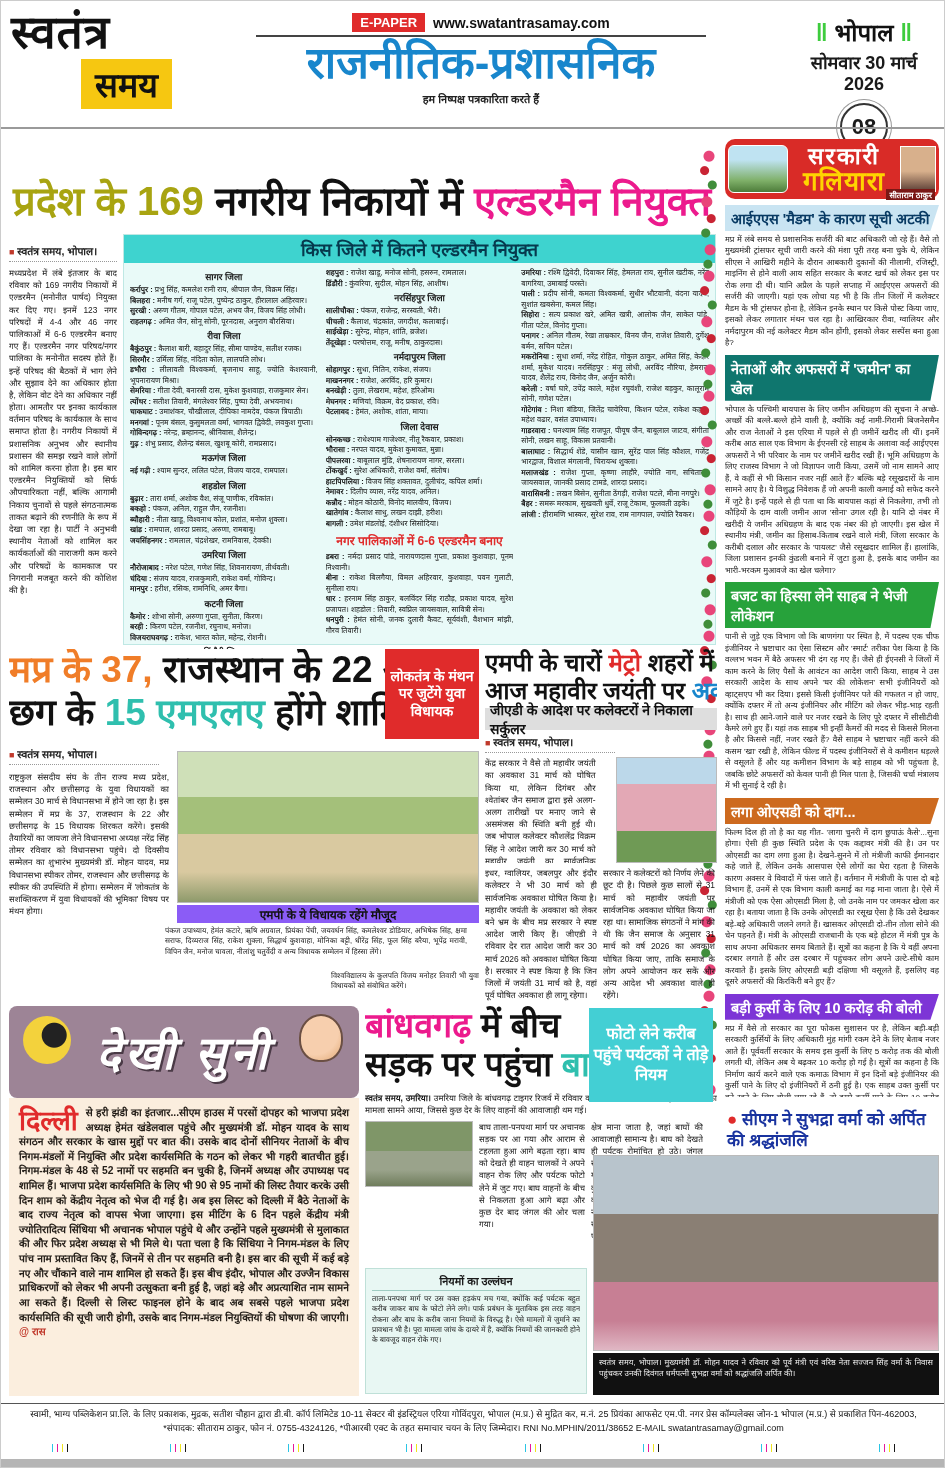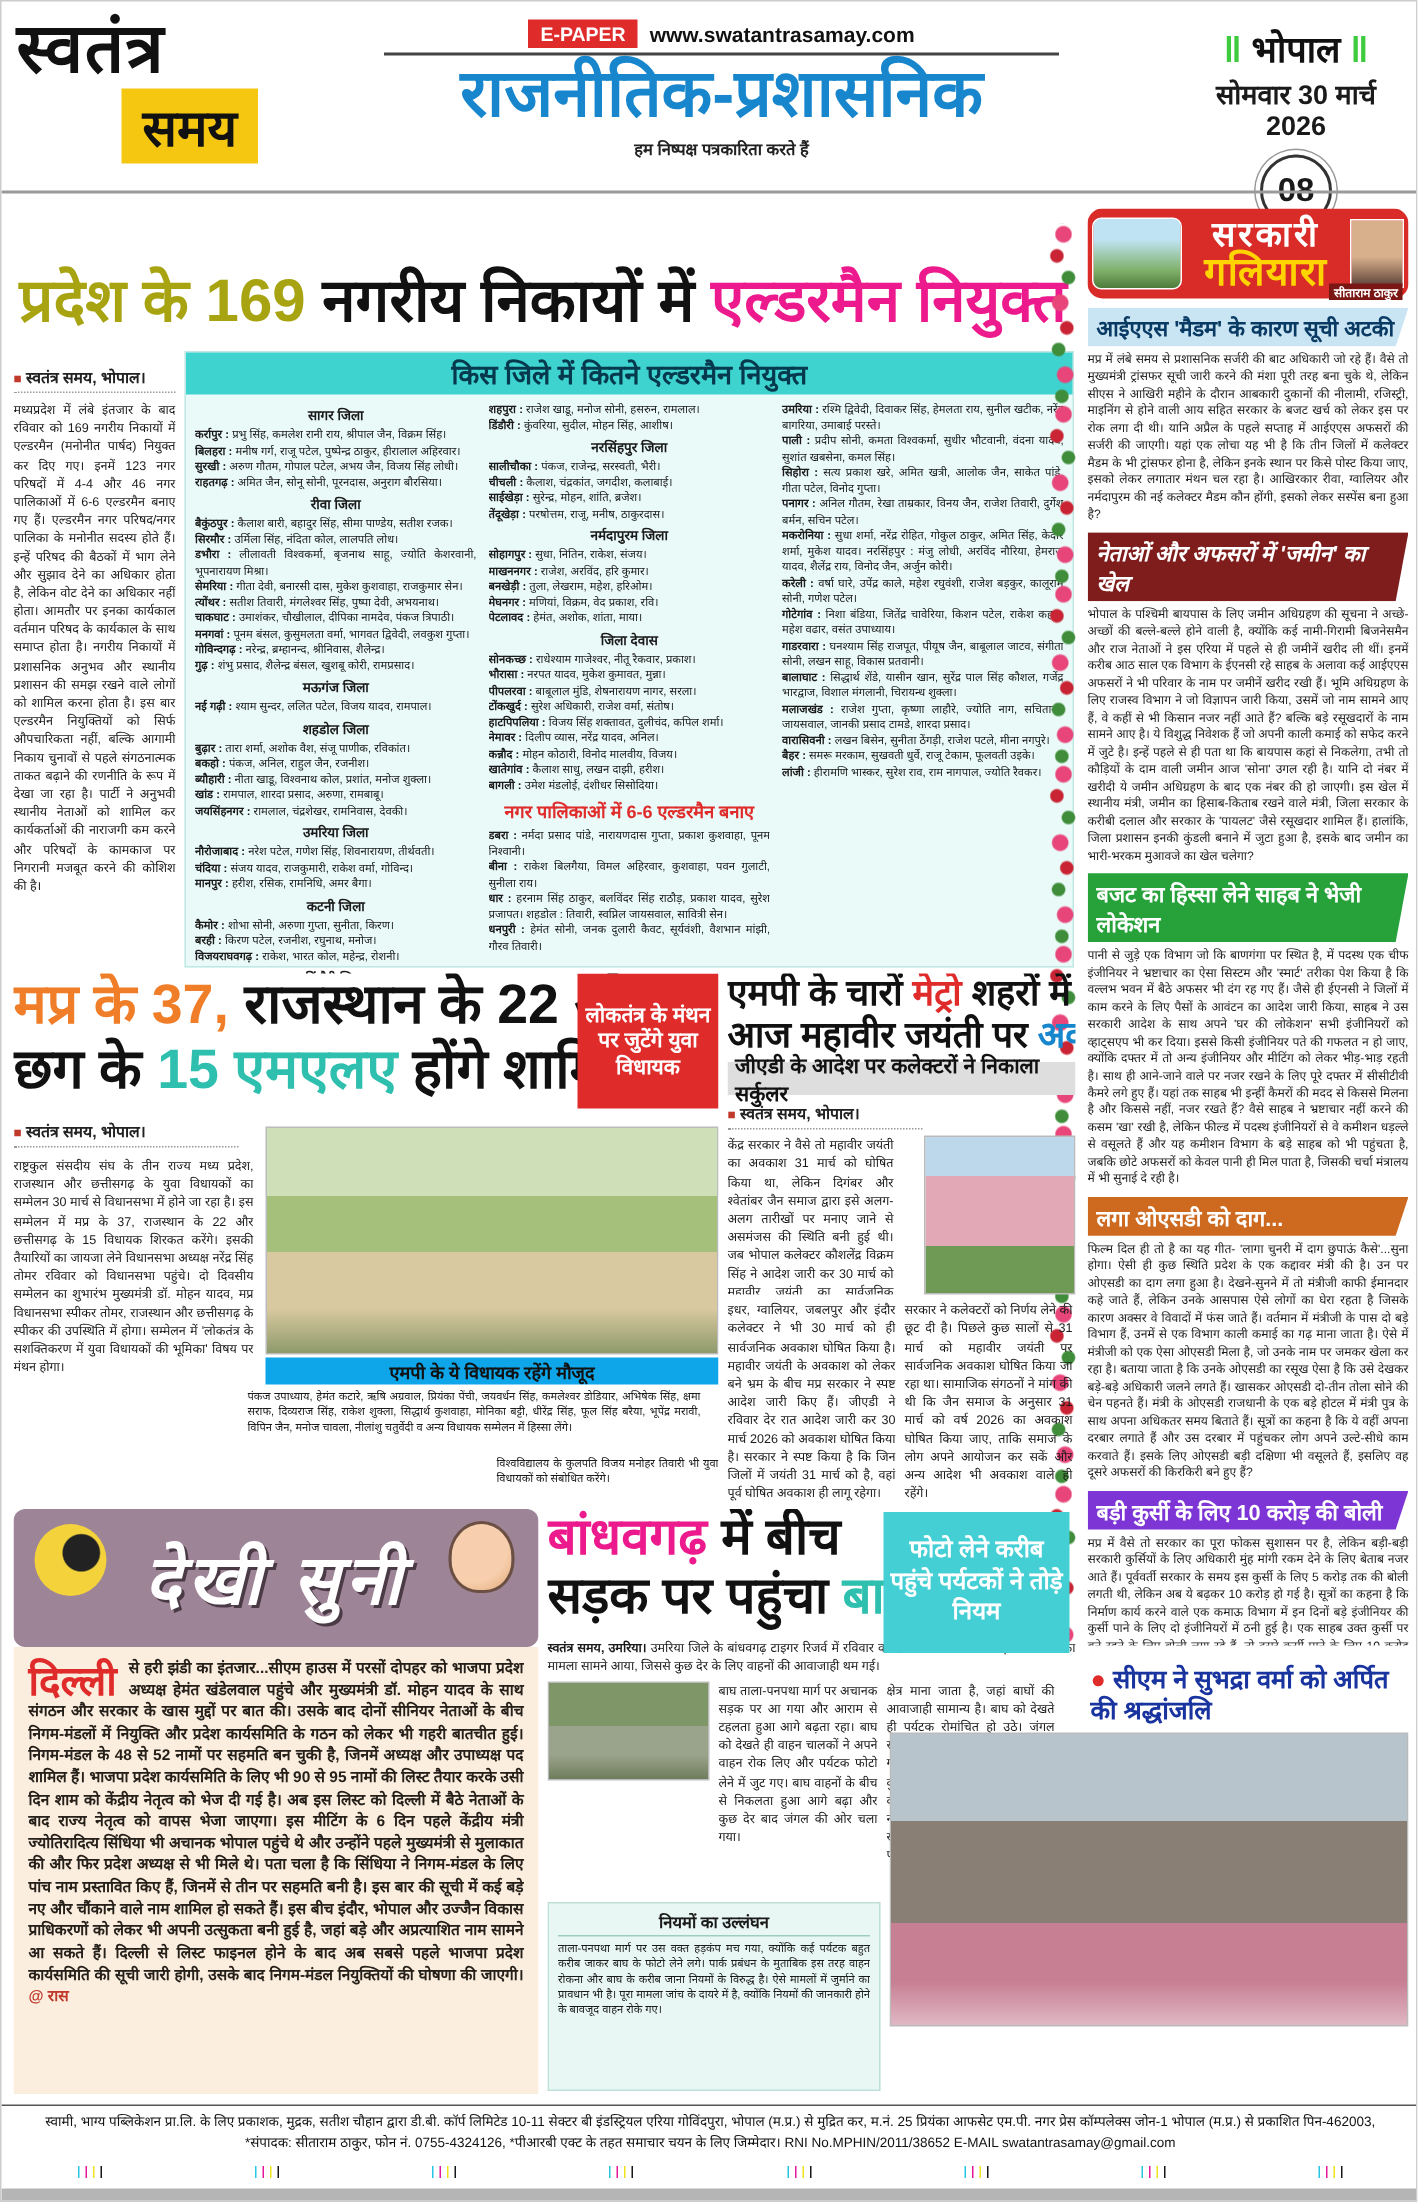--- a/index.html
+++ b/index.html
@@ -68,21 +68,21 @@
   .g-sec{margin-top:6px;}
   .g-head{font-weight:900;font-size:14.5px;padding:3px 6px;clip-path:polygon(0 0,100% 0,96% 100%,0 100%);}
   .g-body{font-size:8.1px;line-height:1.42;text-align:justify;margin-top:3px;color:#1c1c1c;}
 
   
   .h2l{font-weight:900;font-size:37px;line-height:1.15;white-space:nowrap;}
   .hl-orange{color:#f07d28;}.hl-teal{color:#2fbfae;}
   .redbox{background:#e02b2b;color:#fff;font-weight:900;font-size:14px;text-align:center;
           display:flex;align-items:center;justify-content:center;padding:4px;line-height:1.25;}
   .photo{border:1px solid #bbb;}
-  .cap-strip{background:#0ea5e9;font-weight:900;font-size:12px;display:flex;align-items:center;justify-content:center;color:#111;}
+  .cap-strip{background:#8b5cf6;font-weight:900;font-size:12px;display:flex;align-items:center;justify-content:center;color:#111;}
   .small7{font-size:7.4px;line-height:1.4;}
   .mh{font-weight:900;font-size:24px;line-height:1.15;white-space:nowrap;}
   .hl-red{color:#e02b2b;}.hl-blue{color:#1886cc;}
   .subhead{background:#dedede;font-weight:900;font-size:14px;display:flex;align-items:center;padding:0 5px;color:#111;}
 
   
   .ds-head{background:#9d8496;border-radius:8px;position:relative;overflow:hidden;}
   .ds-title{position:absolute;left:0;right:0;top:14px;text-align:center;color:#fff;font-weight:900;
             font-style:italic;font-size:46px;text-shadow:2px 2px 0 #4a3a46;letter-spacing:4px;}
   .ds-moon{position:absolute;left:14px;top:10px;width:48px;height:48px;border-radius:50%;
@@ -248,21 +248,21 @@
       </div>
       <div class="g-auth-ph"></div>
       <div class="g-auth">सीताराम ठाकुर</div>
     </div>
     <div>
         <div class="g-sec">
           <div class="g-head" style="background: rgb(201, 228, 242); color: rgb(8, 58, 99);">आईएएस 'मैडम' के कारण सूची अटकी</div>
           <div class="g-body">मप्र में लंबे समय से प्रशासनिक सर्जरी की बाट अधिकारी जो रहे हैं। वैसे तो मुख्यमंत्री ट्रांसफर सूची जारी करने की मंशा पूरी तरह बना चुके थे, लेकिन सीएस ने आखिरी महीने के दौरान आबकारी दुकानों की नीलामी, रजिस्ट्री, माइनिंग से होने वाली आय सहित सरकार के बजट खर्च को लेकर इस पर रोक लगा दी थी। यानि अप्रैल के पहले सप्ताह में आईएएस अफसरों की सर्जरी की जाएगी। यहां एक लोचा यह भी है कि तीन जिलों में कलेक्टर मैडम के भी ट्रांसफर होना है, लेकिन इनके स्थान पर किसे पोस्ट किया जाए, इसको लेकर लगातार मंथन चल रहा है। आखिरकार रीवा, ग्वालियर और नर्मदापुरम की नई कलेक्टर मैडम कौन होंगी, इसको लेकर सस्पेंस बना हुआ है?</div>
         </div>
         <div class="g-sec">
-          <div class="g-head" style="background: #7f1d1d; color: rgb(255, 255, 255); font-style: italic;">नेताओं और अफसरों में 'जमीन' का खेल</div>
+          <div class="g-head" style="background: #0f766e; color: rgb(255, 255, 255);">नेताओं और अफसरों में 'जमीन' का खेल</div>
           <div class="g-body">भोपाल के पश्चिमी बायपास के लिए जमीन अधिग्रहण की सूचना ने अच्छे-अच्छों की बल्ले-बल्ले होने वाली है, क्योंकि कई नामी-गिरामी बिजनेसमैन और राज नेताओं ने इस एरिया में पहले से ही जमीनें खरीद ली थीं। इनमें करीब आठ साल एक विभाग के ईएनसी रहे साहब के अलावा कई आईएएस अफसरों ने भी परिवार के नाम पर जमीनें खरीद रखी हैं। भूमि अधिग्रहण के लिए राजस्व विभाग ने जो विज्ञापन जारी किया, उसमें जो नाम सामने आए हैं, वे कहीं से भी किसान नजर नहीं आते हैं? बल्कि बड़े रसूखदारों के नाम सामने आए है। ये विशुद्ध निवेशक हैं जो अपनी काली कमाई को सफेद करने में जुटे है। इन्हें पहले से ही पता था कि बायपास कहां से निकलेगा, तभी तो कौड़ियों के दाम वाली जमीन आज 'सोना' उगल रही है। यानि दो नंबर में खरीदी ये जमीन अधिग्रहण के बाद एक नंबर की हो जाएगी। इस खेल में स्थानीय मंत्री, जमीन का हिसाब-किताब रखने वाले मंत्री, जिला सरकार के करीबी दलाल और सरकार के 'पायलट' जैसे रसूखदार शामिल हैं। हालांकि, जिला प्रशासन इनकी कुंडली बनाने में जुटा हुआ है, इसके बाद जमीन का भारी-भरकम मुआवजे का खेल चलेगा?</div>
         </div>
         <div class="g-sec">
           <div class="g-head" style="background: rgb(39, 162, 59); color: rgb(255, 255, 255);">बजट का हिस्सा लेने साहब ने भेजी लोकेशन</div>
           <div class="g-body">पानी से जुड़े एक विभाग जो कि बाणगंगा पर स्थित है, में पदस्थ एक चीफ इंजीनियर ने भ्रष्टाचार का ऐसा सिस्टम और 'स्मार्ट' तरीका पेश किया है कि वल्लभ भवन में बैठे अफसर भी दंग रह गए हैं। जैसे ही ईएनसी ने जिलों में काम करने के लिए पैसों के आवंटन का आदेश जारी किया, साहब ने उस सरकारी आदेश के साथ अपने 'घर की लोकेशन' सभी इंजीनियरों को व्हाट्सएप भी कर दिया। इससे किसी इंजीनियर पते की गफलत न हो जाए, क्योंकि दफ्तर में तो अन्य इंजीनियर और मीटिंग को लेकर भीड़-भाड़ रहती है। साथ ही आने-जाने वाले पर नजर रखने के लिए पूरे दफ्तर में सीसीटीवी कैमरे लगे हुए हैं। यहां तक साहब भी इन्हीं कैमरों की मदद से किससे मिलना है और किससे नहीं, नजर रखते हैं? वैसे साहब ने भ्रष्टाचार नहीं करने की कसम 'खा' रखी है, लेकिन फील्ड में पदस्थ इंजीनियरों से वे कमीशन धड़ल्ले से वसूलते हैं और यह कमीशन विभाग के बड़े साहब को भी पहुंचता है, जबकि छोटे अफसरों को केवल पानी ही मिल पाता है, जिसकी चर्चा मंत्रालय में भी सुनाई दे रही है।</div>
         </div>
         <div class="g-sec">
           <div class="g-head" style="background: rgb(205, 106, 31); color: rgb(255, 255, 255);">लगा ओएसडी को दाग...</div>
           <div class="g-body">फिल्म दिल ही तो है का यह गीत- 'लागा चुनरी में दाग छुपाऊं कैसे'...सुना होगा। ऐसी ही कुछ स्थिति प्रदेश के एक कद्दावर मंत्री की है। उन पर ओएसडी का दाग लगा हुआ है। देखने-सुनने में तो मंत्रीजी काफी ईमानदार कहे जाते हैं, लेकिन उनके आसपास ऐसे लोगों का घेरा रहता है जिसके कारण अक्सर वे विवादों में फंस जाते हैं। वर्तमान में मंत्रीजी के पास दो बड़े विभाग हैं, उनमें से एक विभाग काली कमाई का गढ़ माना जाता है। ऐसे में मंत्रीजी को एक ऐसा ओएसडी मिला है, जो उनके नाम पर जमकर खेला कर रहा है। बताया जाता है कि उनके ओएसडी का रसूख ऐसा है कि उसे देखकर बड़े-बड़े अधिकारी जलने लगते हैं। खासकर ओएसडी दो-तीन तोला सोने की चेन पहनते हैं। मंत्री के ओएसडी राजधानी के एक बड़े होटल में मंत्री पुत्र के साथ अपना अधिकतर समय बिताते हैं। सूत्रों का कहना है कि ये वहीं अपना दरबार लगाते हैं और उस दरबार में पहुंचकर लोग अपने उल्टे-सीधे काम करवाते हैं। इसके लिए ओएसडी बड़ी दक्षिणा भी वसूलते हैं, इसलिए वह दूसरे अफसरों की किरकिरी बने हुए हैं?</div>
         </div>
@@ -348,20 +348,21 @@
     </div>
   </div>
 
   <div class="abs ov" style="left:592px;top:1108px;width:346px;height:287px;">
     <div class="trib-h abs" style="left:134px;top:0;width:212px;">
       <span class="bullet">●</span>
       <span>सीएम ने सुभद्रा वर्मा को अर्पित की श्रद्धांजलि</span>
     </div>
     <div class="photo abs" style="left:0;top:46px;width:346px;height:196px;
          background:linear-gradient(180deg,#b8c4cc 0 30%,#8a7f74 30% 65%,#c77f94 65% 85%,#e0b7c4);"></div>
+    <div class="trib-cap abs ov" style="left:0;top:244px;width:346px;height:42px;">स्वतंत्र समय, भोपाल। मुख्यमंत्री डॉ. मोहन यादव ने रविवार को पूर्व मंत्री एवं वरिष्ठ नेता सज्जन सिंह वर्मा के निवास पहुंचकर उनकी दिवंगत धर्मपत्नी सुभद्रा वर्मा को श्रद्धांजलि अर्पित की।</div>
   </div>
 
   <div class="abs foot" style="left:0;top:1402px;width:945px;">
     <div>स्वामी, भाग्य पब्लिकेशन प्रा.लि. के लिए प्रकाशक, मुद्रक, सतीश चौहान द्वारा डी.बी. कॉर्प लिमिटेड 10-11 सेक्टर बी इंडस्ट्रियल एरिया गोविंदपुरा, भोपाल (म.प्र.) से मुद्रित कर, म.नं. 25 प्रियंका आफसेट एम.पी. नगर प्रेस कॉम्पलेक्स जोन-1 भोपाल (म.प्र.) से प्रकाशित पिन-462003,</div>
     <div>*संपादक: सीताराम ठाकुर, फोन नं. 0755-4324126, *पीआरबी एक्ट के तहत समाचार चयन के लिए जिम्मेदार। RNI No.MPHIN/2011/38652 E-MAIL swatantrasamay@gmail.com</div>
   </div>
   <div class="abs bars" style="left:0;top:1441px;width:945px;height:12px;">
       <span style="display: inline-flex;">
         <span style="background: rgb(41, 197, 229);"></span>
         <span style="background: rgb(229, 24, 155);"></span>

